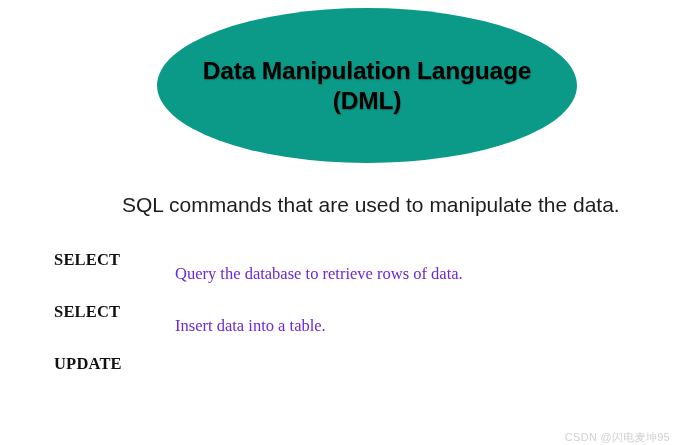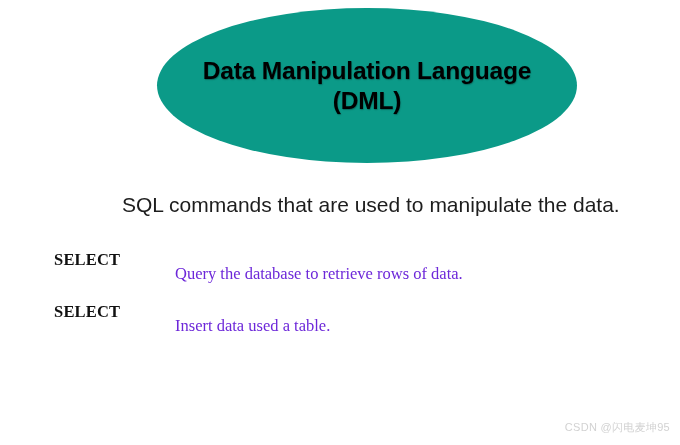--- a/index.html
+++ b/index.html
@@ -89,21 +89,21 @@
     font-size: 16.5px;
     color: #6d28d9;
     white-space: nowrap;
     margin-top: 14px;
   }
 
   
   .watermark {
     position: absolute;
     right: 10px;
-    bottom: 10px;
+    bottom: 0;
     font-size: 11px;
     color: #d2d2d2;
     letter-spacing: 0.3px;
     white-space: nowrap;
     user-select: none;
   }
 </style>
 </head>
 <body>
 
@@ -118,24 +118,25 @@
 
   <div class="rows">
 
     <div class="row">
       <div class="cmd">SELECT</div>
       <div class="desc">Query the database to retrieve rows of data.</div>
     </div>
 
     <div class="row">
       <div class="cmd">SELECT</div>
-      <div class="desc">Insert data used a table.</div>
+      <div class="desc">Insert data into a table.</div>
     </div>
 
     <div class="row">
+      <div class="cmd">UPDATE</div>
     </div>
 
     <div class="row">
     </div>
 
   </div>
 
   <div class="watermark">CSDN @闪电麦坤95</div>
 
 </div>

